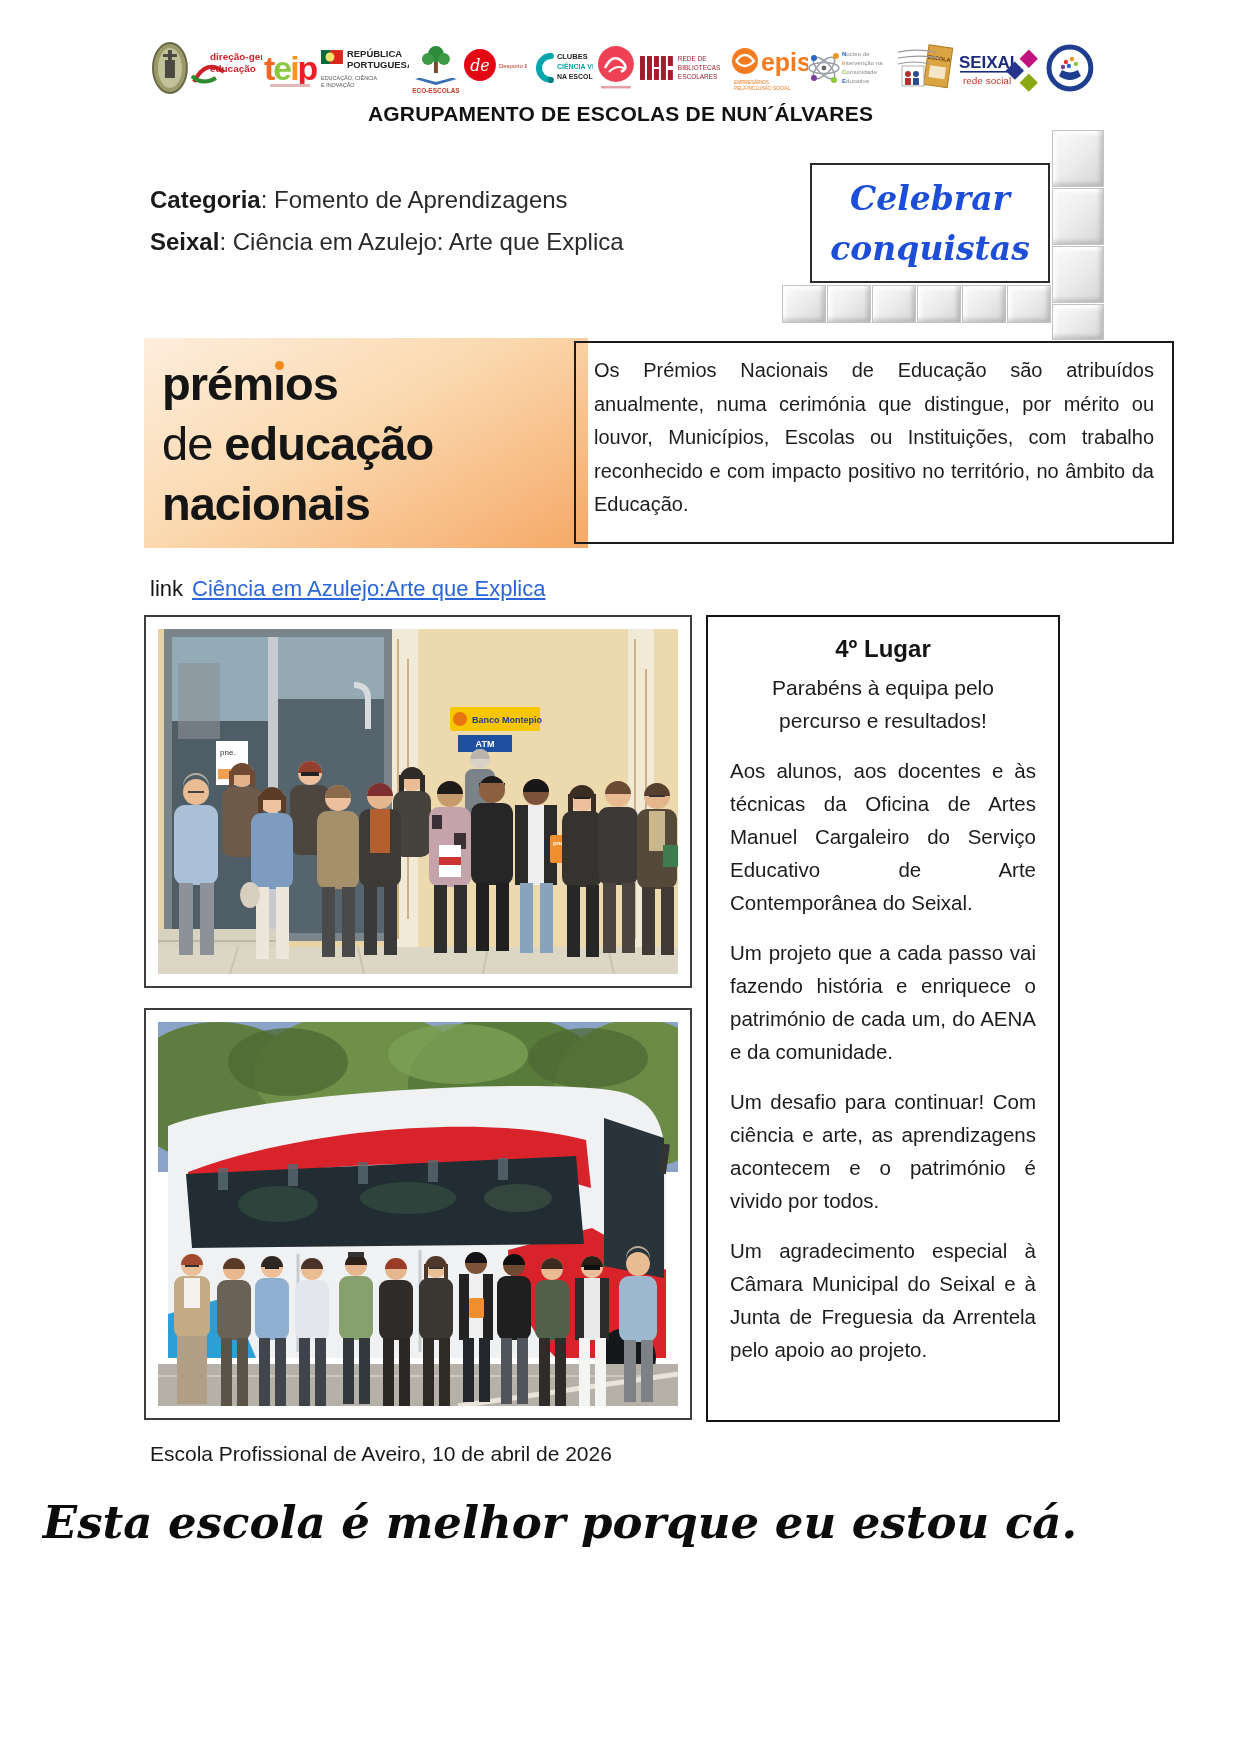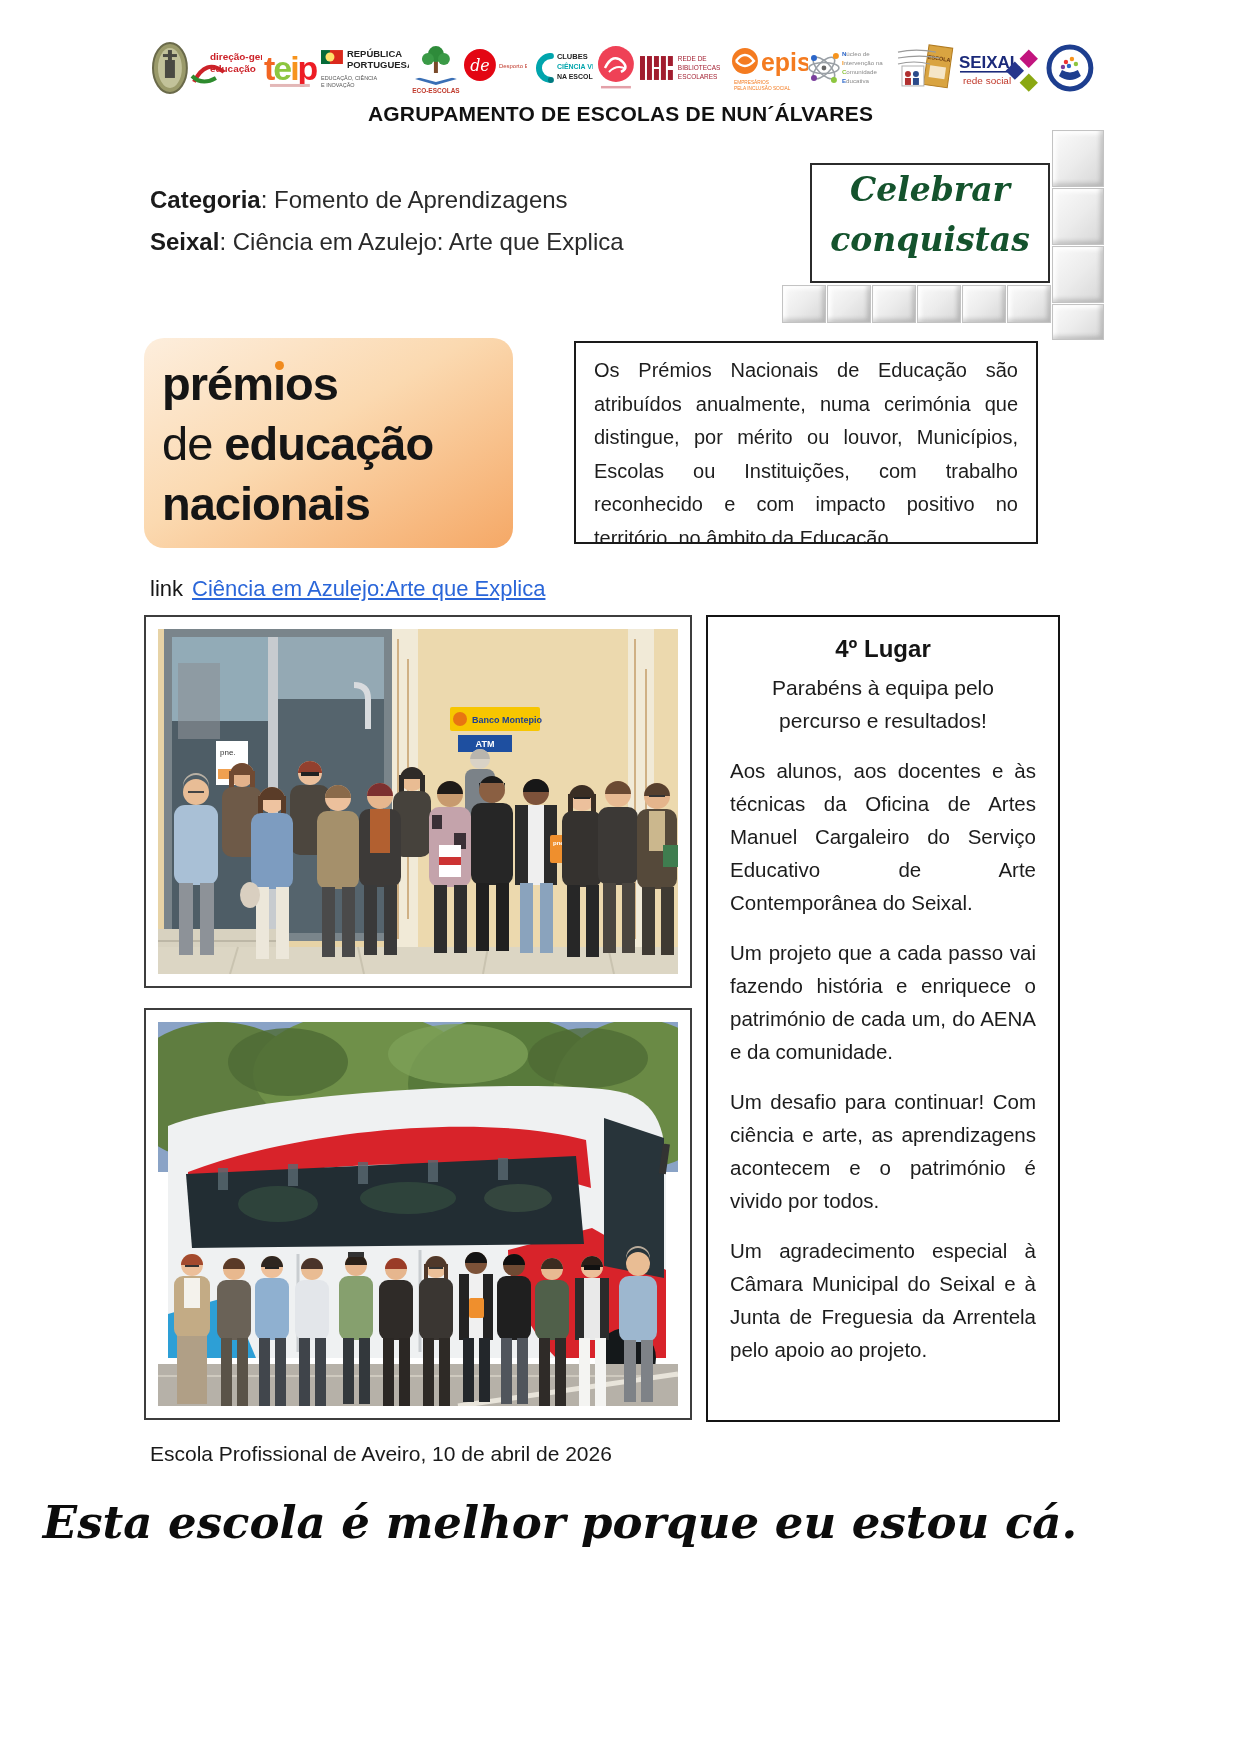--- a/index.html
+++ b/index.html
@@ -21,34 +21,34 @@
   .meta-cat{top:186px;} .meta-proj{top:228px;}
 
   
   .banner-area{position:absolute;left:770px;top:128px;width:345px;height:212px;}
   .tile{position:absolute;background:linear-gradient(135deg,#fbfbfb 0%,#ececec 50%,#d6d6d6 100%);
         border:1px solid #c3c3c3;
         box-shadow:inset -3px -3px 4px rgba(0,0,0,.16), inset 3px 3px 4px rgba(255,255,255,.95);}
   .banner-box{position:absolute;left:40px;top:35px;width:240px;height:120px;background:#fff;
               border:2px solid #2b2b2b;z-index:2;text-align:center;
               font-family:"DejaVu Serif",serif;font-style:italic;font-weight:bold;
-              color:#14532d;font-size:33px;line-height:50px;box-sizing:border-box;}
-
-  
-  .pne-logo{position:absolute;left:144px;top:338px;width:369px;height:210px;
+              color:#1d4ed8;font-size:33px;line-height:50px;padding-top:9px;box-sizing:border-box;}
+
+  
+  .pne-logo{position:absolute;left:144px;top:338px;width:444px;height:210px;
             background:linear-gradient(150deg,#fdeedd 0%,#fbd9b0 45%,#f5a866 100%);
             color:#151515;font-weight:bold;font-size:47px;line-height:60px;
-            padding:16px 0 0 18px;letter-spacing:-1px;box-sizing:border-box;border-radius:20px;}
+            padding:16px 0 0 18px;letter-spacing:-1px;box-sizing:border-box;}
   .pne-de{font-weight:400;}
   .pne-i{position:relative;display:inline-block;}
   .pne-i .dot{position:absolute;left:2px;top:7px;width:9px;height:9px;border-radius:50%;
               background:#f08a1d;}
 
   
-  .intro-box{position:absolute;left:574px;top:341px;width:464px;height:203px;
+  .intro-box{position:absolute;left:574px;top:341px;width:600px;height:203px;
              border:2px solid #1a1a1a;box-sizing:border-box;padding:11px 18px 0 18px;
              font-size:20px;line-height:33.5px;text-align:justify;color:#1d1d1d;overflow:hidden;}
 
   
   .link-line{position:absolute;left:150px;top:576px;font-size:22px;color:#161616;}
   .link-line a{color:#2a66d9;text-decoration:underline;margin-left:9px;cursor:pointer;}
 
   
   .photo-frame{position:absolute;border:2px solid #3d3d3d;background:#fff;padding:12px;
                box-sizing:border-box;}

